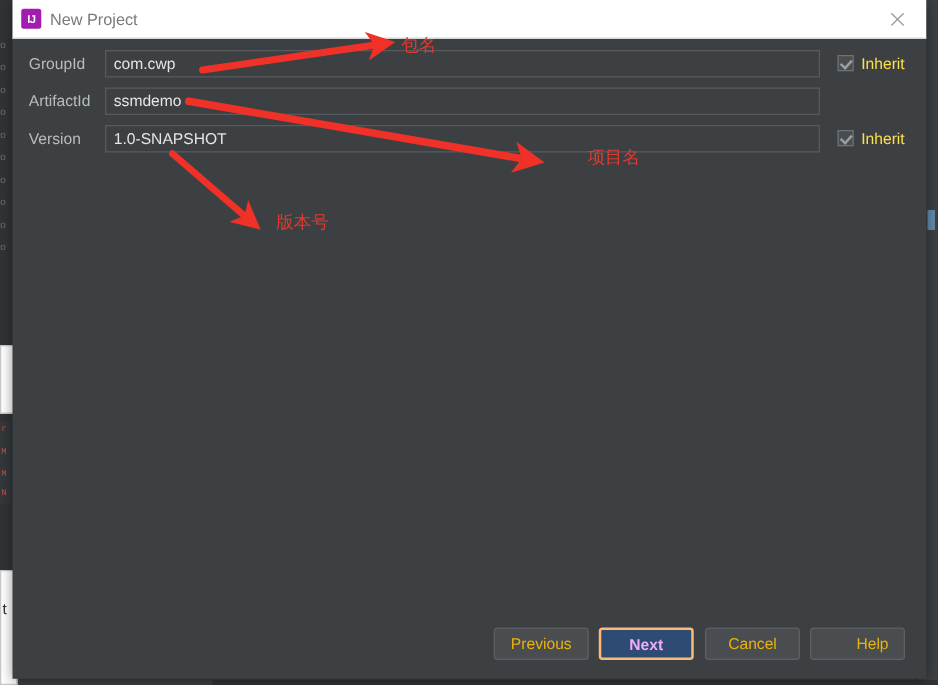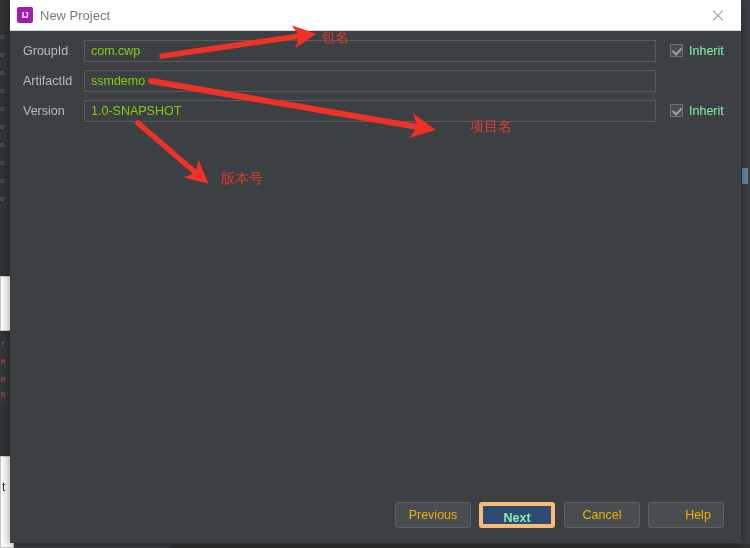--- a/index.html
+++ b/index.html
@@ -193,21 +193,21 @@
   }
   .form-input {
     position: absolute;
     left: 74px;
     top: 0px;
     width: 572px;
     height: 22px;
     background: #3c4043;
     border: 1px solid #585b5d;
     box-sizing: border-box;
-    color: #84cc16;
+    color: #e5e5e5;
     font-size: 12.5px;
     padding: 0 0 0 6px;
     line-height: 20px;
     outline: none;
     font-family: "Liberation Sans", sans-serif;
   }
   .form-input::placeholder { color: #7e8284; }
 
   .inherit-group {
     position: absolute;
@@ -229,21 +229,21 @@
     left: 3px; top: 1px;
     width: 4px; height: 7px;
     border: solid #9aa0a3;
     border-width: 0 2px 2px 0;
     transform: rotate(42deg);
   }
   .inherit-label {
     position: absolute;
     left: 19px; top: 2px;
     font-size: 12.5px;
-    color: #86efac;
+    color: #fde047;
     line-height: 16px;
     white-space: nowrap;
     font-family: "Liberation Sans", sans-serif;
     text-align: right;
   }
 
   
   #annotation-layer {
     position: absolute;
     left: 0; top: 0;
@@ -283,22 +283,22 @@
     line-height: 24px;
     text-align: center;
     cursor: pointer;
     font-family: "Liberation Sans", sans-serif;
   }
   #button-previous { left: 385px; width: 76px; }
   #button-next {
     left: 469px;
     width: 76px;
     background: #2e4b73;
-    border: 4px solid #fdba74;
-    color: #86efac;
+    border: 2px solid #fdba74;
+    color: #f0abfc;
     font-weight: bold;
     text-align: center;
   }
   #button-cancel { left: 554px; width: 76px; }
   #button-help   { left: 638px; width: 76px; padding-left: 24px; }
 </style>
 </head>
 <body>
 
 <div id="ide-background">

